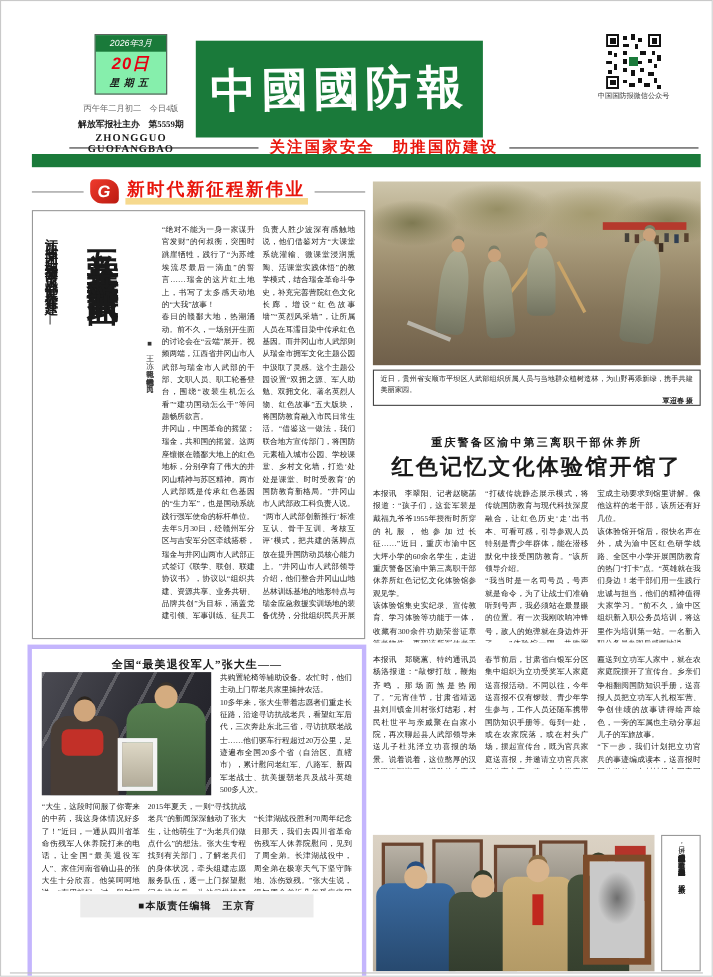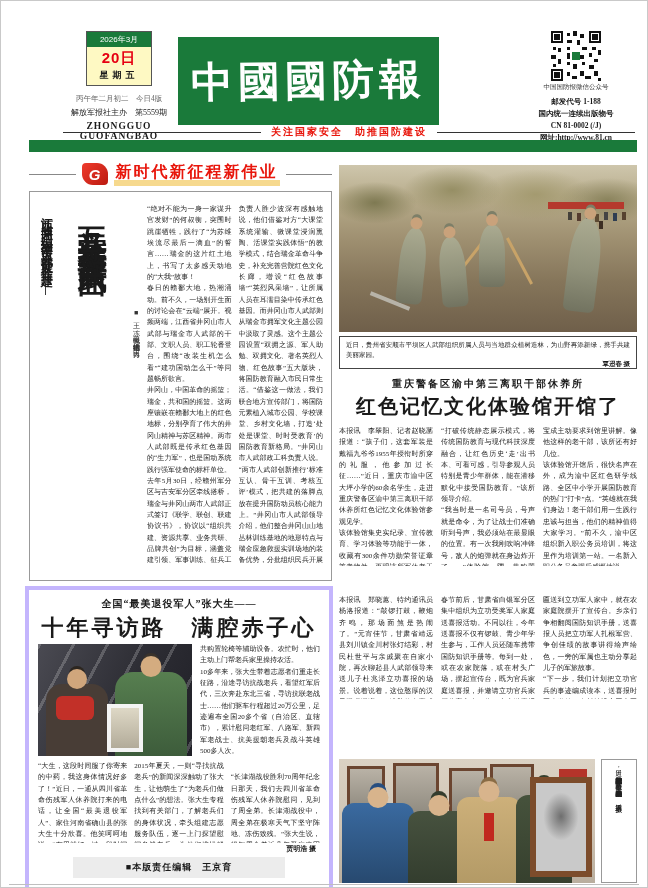--- a/index.html
+++ b/index.html
@@ -1,38 +1,38 @@
 <!DOCTYPE html>
 <html><head>
 <meta charset="utf-8">
 <style>
   html,body{margin:0;padding:0;background:#e9e9e9;}
   .page{position:relative;width:648px;height:888px;margin:0 auto;background:#fff;
         border:1px solid #c9c9c9;box-sizing:border-box;overflow:hidden;
         font-family:"Liberation Serif",serif;color:#1a1a1a;}
   
   .mast-left{position:absolute;left:56px;top:30px;width:124px;text-align:center;}
-  .datebox{width:64px;margin:0 auto;border:1px solid #555;background:#fef9c3;}
+  .datebox{width:64px;margin:0 auto;border:1px solid #555;background:#86efac;font-style:italic;}
   .datebox .m{background:#1a7a3a;color:#fff;font-size:8px;padding:2px 0;font-family:"Liberation Sans",sans-serif;}
   .datebox .d{color:#e60012;font-size:15px;font-weight:bold;letter-spacing:1px;padding:2px 0 0;font-family:"Liberation Sans",sans-serif;}
   .datebox .w{font-size:9px;font-weight:bold;letter-spacing:4px;padding:1px 0 3px;}
   .mast-left .l1{margin-top:8px;font-size:7.5px;color:#666;}
-  .mast-left .l2{font-size:8px;font-weight:normal;margin-top:3px;}
+  .mast-left .l2{font-size:8px;font-weight:bold;margin-top:3px;}
   .mast-left .l3{font-size:9.5px;font-weight:bold;letter-spacing:1px;margin-top:3px;}
   .mast-title{position:absolute;left:177px;top:36px;width:261px;height:88px;background:#1a7a3a;
         display:flex;align-items:center;justify-content:center;}
   .mast-title span{color:#fff;font-size:42px;font-weight:bold;letter-spacing:5px;
         font-family:"DejaVu Serif",serif;transform:rotate(-1deg);}
   .mast-right{position:absolute;left:512px;top:30px;width:126px;text-align:center;}
   .qr{width:50px;height:50px;margin:0 auto;}
   .qr-cap{font-size:6.5px;margin-top:2px;color:#333;}
   .mast-right .info{font-size:7.5px;font-weight:bold;line-height:1.6;margin-top:4px;}
   .slogan-row{position:absolute;left:62px;top:124px;width:572px;display:flex;align-items:center;gap:10px;}
   .slogan-row .rule{flex:1;height:1px;background:#333;}
-  .slogan{font-size:10px;font-weight:bold;color:#e8160c;letter-spacing:2px;font-family:"Liberation Sans",sans-serif;}
+  .slogan{font-size:14px;font-weight:bold;color:#e8160c;letter-spacing:2px;font-family:"Liberation Sans",sans-serif;}
   .green-bar{position:absolute;left:28px;top:139px;width:608px;height:12px;background:#1a7a3a;}
   
   .sec-banner{position:absolute;left:28px;top:161px;width:303px;display:flex;align-items:center;gap:6px;}
   .sec-banner .rule{flex:1;height:1px;background:#888;}
   .sec-logo{width:26px;height:22px;background:linear-gradient(135deg,#ef3b2d,#bb1a10);
         border-radius:4px 11px 4px 11px;color:#fff;font-weight:bold;font-style:italic;font-size:15px;
         display:flex;align-items:center;justify-content:center;font-family:"Liberation Sans",sans-serif;flex:0 0 auto;}
   .sec-title{font-size:16px;font-weight:bold;color:#e8160c;letter-spacing:2px;
         font-family:"Liberation Sans",sans-serif;padding:0 2px 3px;
         background:linear-gradient(180deg,transparent 76%,#f6d98e 76%);text-align:right;}
@@ -97,21 +97,21 @@
   .f3{left:47%;top:36%;height:62px;}
   .f4{left:77%;top:32%;height:94px;width:31px;transform:rotate(7deg);}
   .p1-tool{position:absolute;width:3px;height:52px;background:#c8a368;}
   .t1{left:42%;top:44%;transform:rotate(38deg);}
   .t2{left:60%;top:42%;transform:rotate(-28deg);}
   .t3{left:10%;top:80%;width:42px;height:4px;background:#b7b3a8;transform:rotate(22deg);}
   .cap1{position:absolute;left:338px;top:335px;width:298px;height:33px;border:1px solid #444;
         box-sizing:border-box;padding:3px 6px;}
   .cap1 .cap{font-size:6.5px;line-height:1.5;text-align:justify;color:#222;}
   .cap1 .credit{font-size:6.5px;font-weight:bold;text-align:right;}
-  .art2{position:absolute;left:338px;top:376px;width:298px;}
+  .art2{position:absolute;left:338px;top:394px;width:298px;}
   .art3{position:absolute;left:338px;top:594px;width:298px;}
   .kick2{font-size:10px;letter-spacing:2px;}
   .head2{text-align:center;font-size:20px;font-weight:900;letter-spacing:2px;
         font-family:"Liberation Sans",sans-serif;margin:2px 0 6px;}
   .cols3{display:flex;gap:8px;}
   .art2 .cols3 .col{flex:1;height:140px;}
   .art3 .cols3 .col{flex:1;height:104px;}
   .photo2row{position:absolute;left:338px;top:758px;width:298px;height:124px;display:flex;}
   .photo2{flex:1;position:relative;overflow:hidden;
         background:linear-gradient(180deg,#dbd2c4 0%,#cfc4b4 55%,#b9ae9e 100%);}
@@ -177,26 +177,20 @@
         <g fill="#fff">
             <path d="M1 1h5v5H1z M23 1h5v5h-5z M1 23h5v5H1z"></path>
           </g>
         <g fill="#111">
             <path d="M2 2h3v3H2z M24 2h3v3h-3z M2 24h3v3H2z"></path>
           </g>
         <rect x="12" y="12" width="5" height="5" fill="#1a7a3a"></rect>
       </svg>
     </div>
     <div class="qr-cap">中国国防报微信公众号</div>
-    <div class="info">
-      <div>邮发代号 1-188</div>
-      <div>国内统一连续出版物号</div>
-      <div>CN 81-0002 (/J)</div>
-      <div>网址:http://www.81.cn</div>
-    </div>
   </div>
 
   <div class="slogan-row">
     <div class="rule"></div>
     <div class="slogan">关注国家安全　助推国防建设</div>
     <div class="rule"></div>
   </div>
 
   <div class="green-bar"></div>
 
@@ -216,21 +210,20 @@
 春日的赣鄱大地，热潮涌动。前不久，一场别开生面的讨论会在“云端”展开。视频两端，江西省井冈山市人武部与瑞金市人武部的干部、文职人员、职工轮番登台，围绕“改装生机怎么看”“建功国动怎么干”等问题畅所欲言。
 井冈山，中国革命的摇篮；瑞金，共和国的摇篮。这两座镶嵌在赣鄱大地上的红色地标，分别孕育了伟大的井冈山精神与苏区精神。两市人武部既是传承红色基因的“生力军”，也是国动系统践行强军使命的标杆单位。
 去年5月30日，经赣州军分区与吉安军分区牵线搭桥，瑞金与井冈山两市人武部正式签订《联学、联创、联建协议书》，协议以“组织共建、资源共享、业务共研、品牌共创”为目标，涵盖党建引领、军事训练、征兵工作、基层武装建设等领域，通过建立定期互访、结对交流机制，打破地域限制，联动共绘新时代兴武蓝图。</div>
       <div class="col bodytext">负责人胜少波深有感触地说，他们借鉴对方“大课堂系统灌输、微课堂浸润熏陶、活课堂实践体悟”的教学模式，结合瑞金革命斗争史，补充完善营院红色文化长廊，增设“红色故事墙”“英烈风采墙”，让所属人员在耳濡目染中传承红色基因。而井冈山市人武部则从瑞金市拥军文化主题公园中汲取了灵感。这个主题公园设置“双拥之源、军人助勉、双拥文化、著名英烈人物、红色故事”五大版块，将国防教育融入市民日常生活。“借鉴这一做法，我们联合地方宣传部门，将国防元素植入城市公园、学校课堂、乡村文化墙，打造‘处处是课堂、时时受教育’的国防教育新格局。”井冈山市人武部政工科负责人说。
 “两市人武部创新推行‘标准互认、骨干互训、考核互评’模式，把共建的落脚点放在提升国防动员核心能力上。”井冈山市人武部领导介绍，他们整合井冈山山地丛林训练基地的地形特点与瑞金应急救援实训场地的装备优势，分批组织民兵开展联合防汛、森林防火、应急处突等实战化训练，推动全面建设再上一个层级。</div>
     </div>
   </div>
 
   <div class="redbox">
     <div class="rb-kicker kicker">全国“最美退役军人”张大生——</div>
-    <div class="rb-head">十年寻访路　满腔赤子心</div>
     <div class="rb-top">
       <div class="rb-photo">
         <div class="rb-p1"></div>
         <div class="rb-scarf"></div>
         <div class="rb-p2"></div>
         <div class="rb-frame"></div>
       </div>
       <div class="rb-topcol bodytext">共购置轮椅等辅助设备。农忙时，他们主动上门帮老兵家里操持农活。
 10多年来，张大生带着志愿者们重走长征路，沿途寻访抗战老兵，看望红军后代，三次奔赴东北三省，寻访抗联老战士……他们驱车行程超过20万公里，足迹遍布全国20多个省（自治区、直辖市），累计慰问老红军、八路军、新四军老战士、抗美援朝老兵及战斗英雄500多人次。
 去年12月下旬，张大生与确山竹沟革命纪念馆负责人一道，驱车辗转几个省份，看望慰问几位年事已高的老战士。他与周全弟就是在这次寻访活动中相识的。</div>
@@ -239,21 +232,20 @@
       <div class="col bodytext">“大生，这段时间服了你寄来的中药，我这身体情况好多了！”近日，一通从四川省革命伤残军人休养院打来的电话，让全国“最美退役军人”、家住河南省确山县的张大生十分欣喜。他笑呵呵地说：“有用就好，过一段时间我再给您寄……”电话那头，是一级伤残军人、抗美援朝老兵周全弟。
 张大生1963年入伍，曾在原沈阳军区某部服役。退役后，他乘着改革开放东风下海经商，取得不错的成绩。“军旅生涯让我受益匪浅，是我一生取之不尽的宝贵精神财富。企业发展了，更不能忘本。”致富后，张大生开始把更多精力投入拥军与公益活动。</div>
       <div class="col bodytext">2015年夏天，一则“寻找抗战老兵”的新闻深深触动了张大生，让他萌生了“为老兵们做点什么”的想法。张大生专程找到有关部门，了解老兵们的身体状况，牵头组建志愿服务队伍，逐一上门探望慰问参战老兵，为他们排忧解难。
 每到一位老兵家里，张大生先将自己的手机号码贴在醒目位置，“这样方便联系。”每逢接到求助电话，他都会第一时间赶到；如果实在抽不开身，也会请专人处理，事后再进行回访。除了定期给老兵们送去米面油等生活用品外，张大生和志愿者还为行动不便的老兵</div>
       <div class="col bodytext">
         <span>“长津湖战役胜利70周年纪念日那天，我们去四川省革命伤残军人休养院慰问，见到了周全弟。长津湖战役中，周全弟在极寒天气下坚守阵地、冻伤致残。”张大生说，得知周全弟近几年受病痛困扰，他当即联系医院专家为老兵问诊，商讨诊疗方案，返回后第一时间配齐中药快递至周全弟手上。
 这几天，张大生正在筹划新一轮的寻访活动。书桌上摆放着几张他早年寻访老兵时拍摄的照片。当年正值壮年，如今已是鬓染霜雪。不变的，是一颗赤子情怀。</span>
         
       </div>
     </div>
-    <div class="rb-credit">贾明浩 摄</div>
     <div class="rb-editor">■本版责任编辑　王京育</div>
   </div>
 
   <div class="photo1">
     <div class="p1-canopy"></div>
     <div class="p1-banner"></div>
     <div class="p1-crowd"></div>
     <div class="p1-tool t1"></div>
     <div class="p1-tool t2"></div>
     <div class="p1-tool t3"></div>

